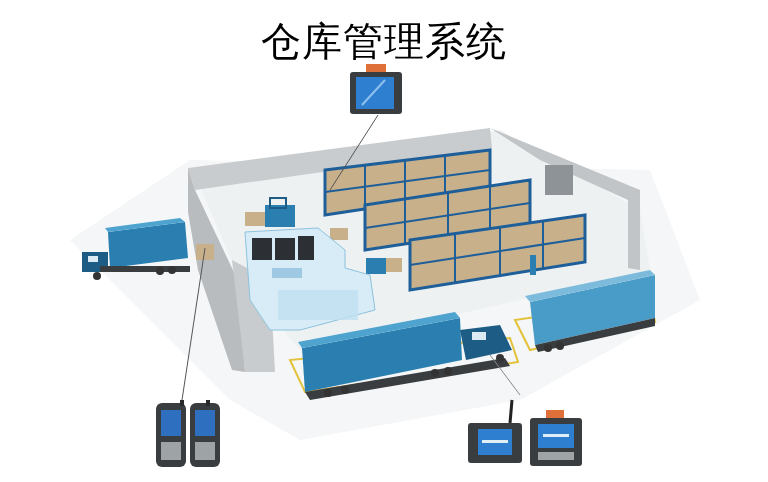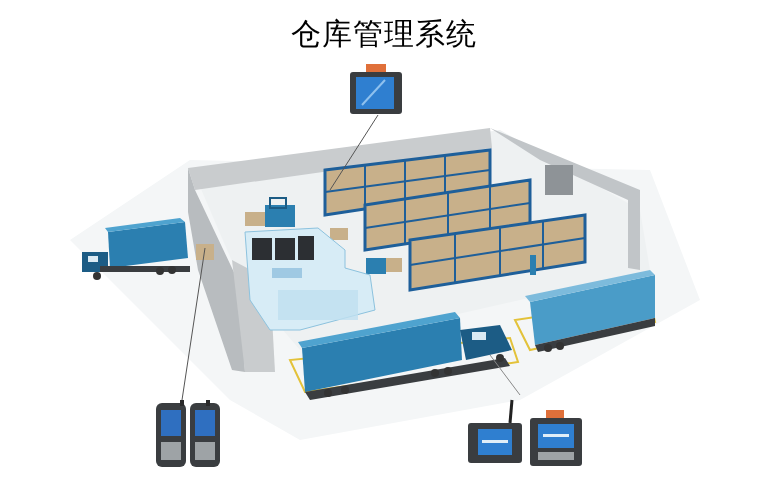--- a/index.html
+++ b/index.html
@@ -1,17 +1,17 @@
 <!DOCTYPE html>
 <html><head>
 <meta charset="utf-8">
 <style>
   html,body{margin:0;padding:0;background:#ffffff;}
   body{width:768px;height:482px;position:relative;overflow:hidden;font-family:"DejaVu Serif",serif;}
-  .title{position:absolute;left:0;top:14px;width:768px;text-align:center;font-size:30px;color:#000;letter-spacing:1px;font-family:"DejaVu Serif","Liberation Serif",serif;}
+  .title{position:absolute;left:0;top:14px;width:768px;text-align:center;font-size:40px;color:#000;letter-spacing:1px;font-family:"DejaVu Serif","Liberation Serif",serif;}
   svg.scene{position:absolute;left:0;top:0;}
 </style>
 </head>
 <body>
 
 <div class="title">仓库管理系统</div>
 
 <svg class="scene" width="768" height="482" viewBox="0 0 768 482">
 
   <polygon points="70,240 190,160 650,170 700,300 520,400 300,440 230,400" fill="#f4f6f7"></polygon>

